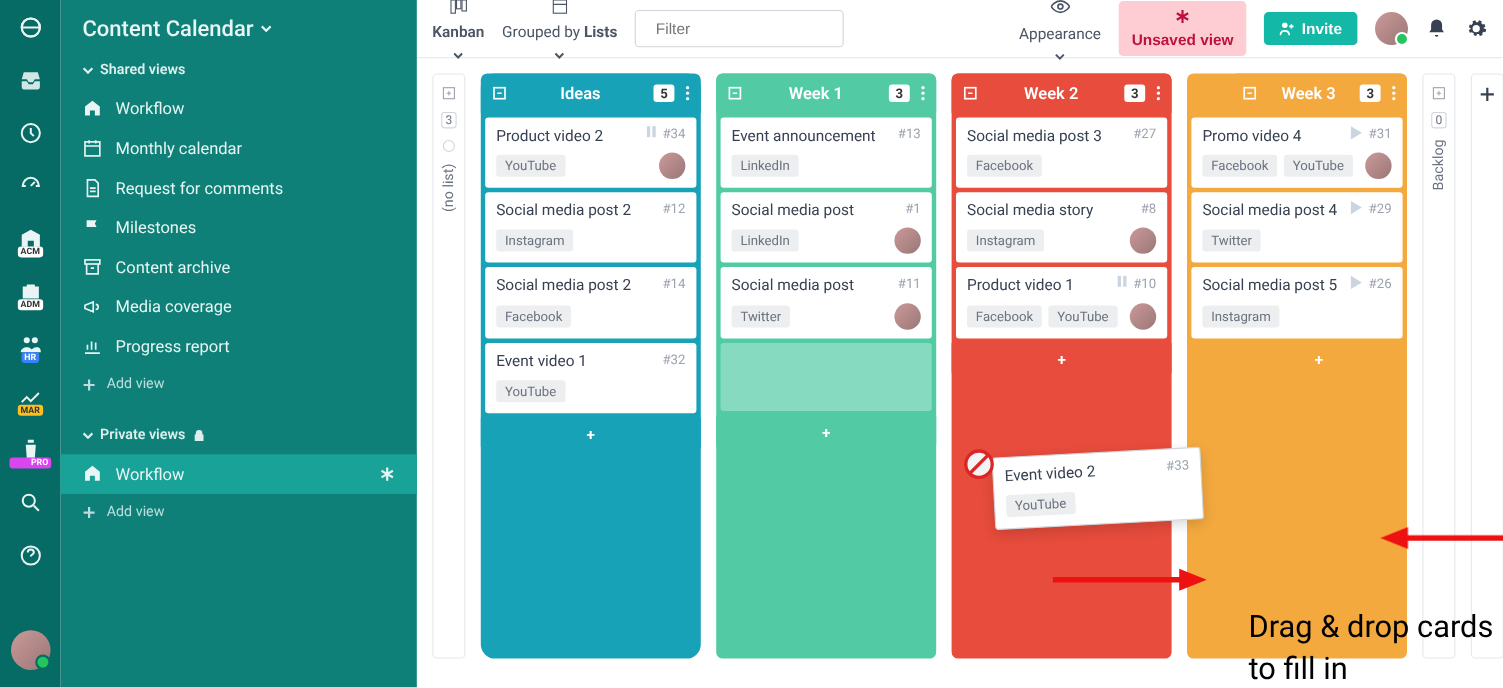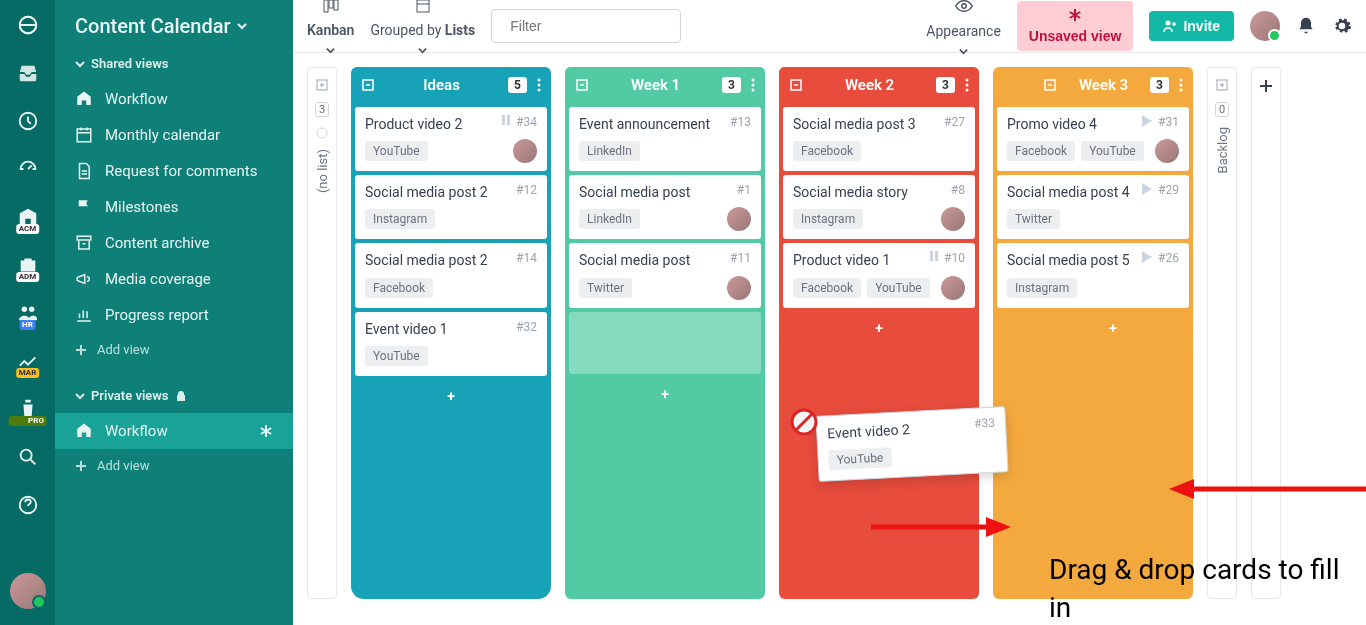--- a/index.html
+++ b/index.html
@@ -6,28 +6,28 @@
 body { font-family: -apple-system, BlinkMacSystemFont, "Segoe UI", Roboto, sans-serif; font-size: 14px; color: #333; background: #fff; width: 1366px; height: 625px; overflow: hidden; position: relative; }
 .app { display: flex; height: 100%; }
 
 
 .rail { width: 55px; background: #066a65; display: flex; flex-direction: column; align-items: center; padding-top: 14px; gap: 26px; position: relative; }
 .rail .rail-icon { width: 22px; height: 22px; display: flex; align-items: center; justify-content: center; color: #e8f5f4; cursor: pointer; }
 .rail .rail-icon svg { width: 22px; height: 22px; }
 .rail .badge-wrap { position: relative; }
 .rail .badge { position: absolute; bottom: -6px; left: 50%; transform: translateX(-50%); background: #fff; color: #333; font-size: 8px; font-weight: 700; padding: 1px 3px; border-radius: 3px; line-height: 1; }
 .rail .badge.yellow { background: #fbbf24; color: #333; }
-.rail .badge.green { background: #4d7c0f; color: #fff; padding-left: 20px; }
+.rail .badge.green { background: #d946ef; color: #fff; padding-left: 20px; }
 .rail .badge.blue { background: #3b82f6; color: #fff; }
 .rail .spacer { flex: 1; }
 .rail-avatar { width: 36px; height: 36px; border-radius: 50%; background: linear-gradient(135deg,#c99,#977); margin-bottom: 16px; position: relative; }
 .rail-avatar::after { content:''; position:absolute; bottom:0; right:0; width:10px; height:10px; background:#22c55e; border:2px solid #066a65; border-radius:50%; }
 
 
-.sidebar { width: 238px; background: #0e8078; color: #e8f5f4; display: flex; flex-direction: column; padding: 14px 0 0; }
+.sidebar { width: 324px; background: #0e8078; color: #e8f5f4; display: flex; flex-direction: column; padding: 14px 0 0; }
 .sidebar-title { font-size: 20px; font-weight: 500; padding: 0 20px 18px; display:flex; align-items:center; gap:6px; cursor:pointer; }
 .sidebar-section { padding: 0 20px; }
 .sidebar-section-head { font-size: 13px; font-weight: 600; display: flex; align-items: center; gap: 6px; cursor: pointer; margin-bottom: 10px; opacity:.95; }
 .sidebar-item { display: flex; align-items: center; gap: 12px; padding: 9px 20px; font-size: 15px; cursor: pointer; }
 .sidebar-item.active { background: #18a298; position:relative; }
 .sidebar-item .trail { margin-left:auto; }
 .sidebar-add { display:flex; align-items:center; gap:10px; padding: 9px 20px; font-size:13px; opacity:.8; cursor:pointer; }
 .sidebar-gap { height: 22px; }
 .lock-icon-small { width:12px; height:12px; }
 

